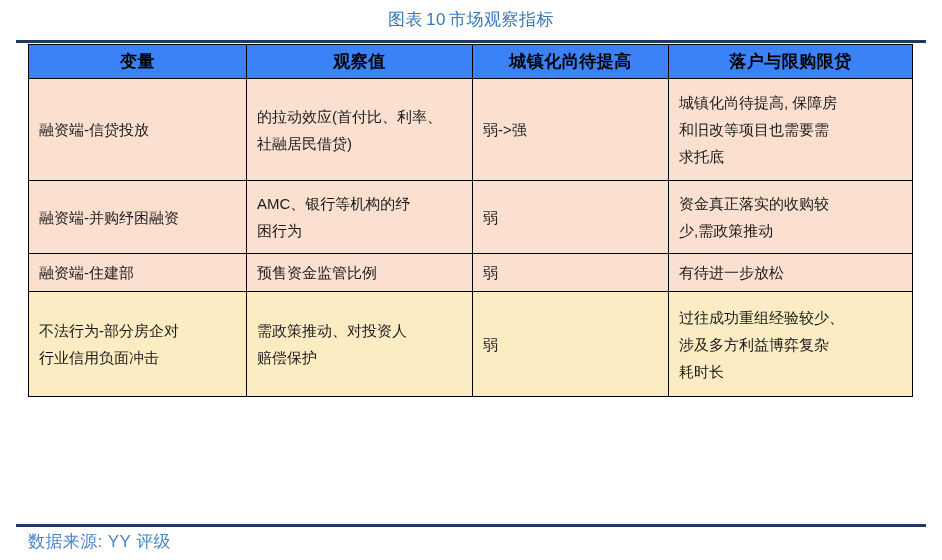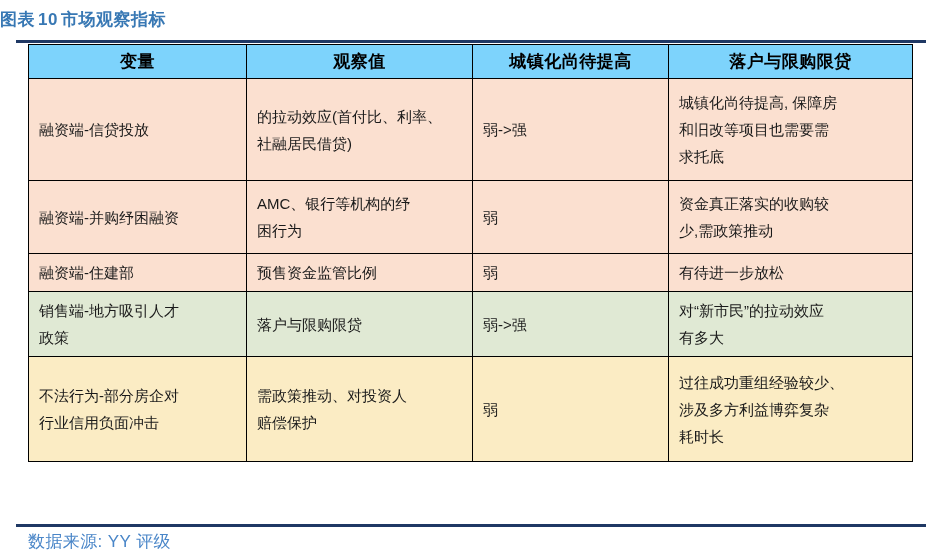--- a/index.html
+++ b/index.html
@@ -23,23 +23,23 @@
     width: 942px;
     height: 560px;
   }
 
   
   .figure-title {
     position: absolute;
     left: 0;
     top: 9px;
     width: 942px;
-    text-align: left;
+    text-align: center;
     font-size: 17px;
-    font-weight: bold;
+    font-weight: normal;
     color: #3878b4;
     letter-spacing: 0.5px;
     white-space: nowrap;
     line-height: 22px;
   }
   .figure-title .tnum {
     padding: 0 3px;
   }
 
   
@@ -73,21 +73,21 @@
   table.matrix th,
   table.matrix td {
     border: 1.5px solid #000000;
     padding: 0;
     vertical-align: middle;
     box-sizing: border-box;
   }
 
   
   table.matrix thead th {
-    background: #7dd3fc;
+    background: #3b82f6;
     height: 34px;
     text-align: center;
     font-size: 17px;
     font-weight: bold;
     color: #000000;
     letter-spacing: 0.5px;
     line-height: 20px;
   }
 
   
@@ -209,36 +209,20 @@
             <span class="cellline">预售资金监管比例</span>
           </td>
           <td>
             <span class="cellline">弱</span>
           </td>
           <td>
             <span class="cellline">有待进一步放松</span>
           </td>
         </tr>
 
-        <tr class="tint-green r4">
-          <td>
-            <span class="cellline">销售端-地方吸引人才</span>
-            <span class="cellline">政策</span>
-          </td>
-          <td>
-            <span class="cellline">落户与限购限贷</span>
-          </td>
-          <td>
-            <span class="cellline">弱-&gt;强</span>
-          </td>
-          <td>
-            <span class="cellline">对“新市民”的拉动效应</span>
-            <span class="cellline">有多大</span>
-          </td>
-        </tr>
 
 
         <tr class="tint-cream r6">
           <td>
             <span class="cellline">不法行为-部分房企对</span>
             <span class="cellline">行业信用负面冲击</span>
           </td>
           <td>
             <span class="cellline">需政策推动、对投资人</span>
             <span class="cellline">赔偿保护</span>

